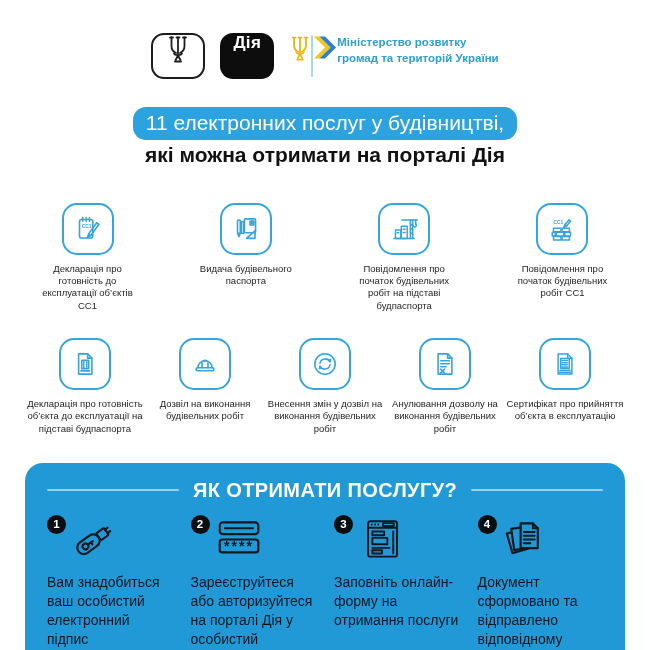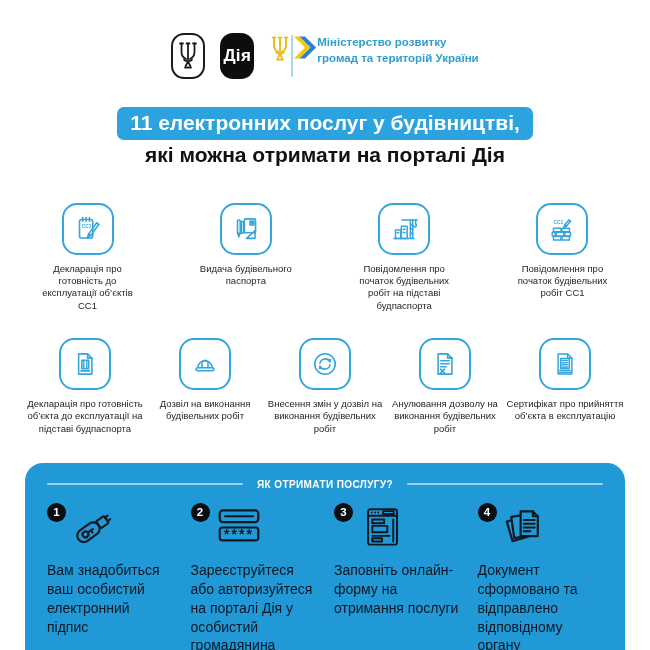--- a/index.html
+++ b/index.html
@@ -9,44 +9,44 @@
     --ink:#151515;
   }
   *{box-sizing:border-box;}
   html,body{margin:0;padding:0;}
   body{
     width:650px;height:650px;background:#ffffff;overflow:hidden;
     font-family:"Liberation Sans","DejaVu Sans",sans-serif;color:var(--ink);
   }
   
   .header{display:flex;justify-content:center;align-items:center;gap:15px;padding-top:33px;}
-  .logo-box{width:34px;height:46px;border-radius:13px;display:flex;align-items:center;justify-content:center;flex:none;}
+  .logo-box{width:54px;height:46px;border-radius:13px;display:flex;justify-content:center;flex:none;}
   .trident-outline{border:2.5px solid #1c1c1c;background:#fff;}
   .diia{background:#0d0d0d;color:#fff;font-weight:bold;font-size:17px;letter-spacing:.3px;}
   .ministry{display:flex;align-items:flex-start;gap:0;}
   .min-sep{width:2px;height:42px;background:#a9d8ee;border-radius:1px;}
   .min-text{color:#2f9fd0;font-size:11.5px;font-weight:bold;line-height:1.35;}
   
   .headline{text-align:center;margin-top:28px;line-height:1.25;}
-  .headline-badge{display:inline-block;background:var(--accent);color:#fff;font-weight:bold;font-size:21px;padding:3px 13px 4px;border-radius:7px;}
+  .headline-badge{display:inline-block;background:var(--accent);color:#fff;font-weight:normal;font-size:21px;padding:3px 13px 4px;border-radius:13px;}
   .headline-sub{font-weight:bold;font-size:21px;color:#111;margin-top:2px;}
   
   .svc-row{display:flex;justify-content:space-between;}
   .svc-row1{margin:34px 40px 0;}
   .svc-row2{margin:26px 26px 4px;}
   .svc{display:flex;flex-direction:column;align-items:center;text-align:center;}
   .svc-row1 .svc{width:95px;}
   .svc-row2 .svc{width:118px;}
   .squircle{width:52px;height:52px;border:2.5px solid var(--icon-stroke);border-radius:15px;background:#fff;display:flex;align-items:center;justify-content:center;flex:none;}
   .svc-label{margin-top:8px;font-size:9.5px;line-height:1.3;color:#1e1e1e;}
   
   .panel{margin:28px 25px 0;background:var(--panel-blue);border-radius:18px;padding:16px 22px 16px;}
   .panel-head{display:flex;align-items:center;gap:14px;}
   .panel-line{flex:1;height:2px;background:rgba(255,255,255,.55);border-radius:1px;}
-  .panel-title{color:#fff;font-weight:bold;font-size:10px;letter-spacing:.4px;white-space:nowrap;}
+  .panel-title{color:#fff;font-weight:bold;font-size:20px;letter-spacing:.4px;white-space:nowrap;}
   .steps{display:flex;gap:18px;margin-top:13px;}
   .step{flex:1;min-width:0;}
   .step-head{display:flex;align-items:flex-start;height:50px;}
   .step-num{width:19px;height:19px;border-radius:50%;background:#0b0e11;color:#fff;font-size:11.5px;font-weight:bold;display:flex;align-items:center;justify-content:center;flex:none;}
   .step-icon{margin-left:1px;margin-top:2px;}
   .step-text{font-size:14px;line-height:1.35;color:#0a1824;margin-top:8px;}
   
   .footer-note{text-align:center;font-weight:bold;font-size:12.5px;color:#101010;margin-top:13px;}
   svg text{font-family:"Liberation Sans","DejaVu Sans",sans-serif;}
 </style>

